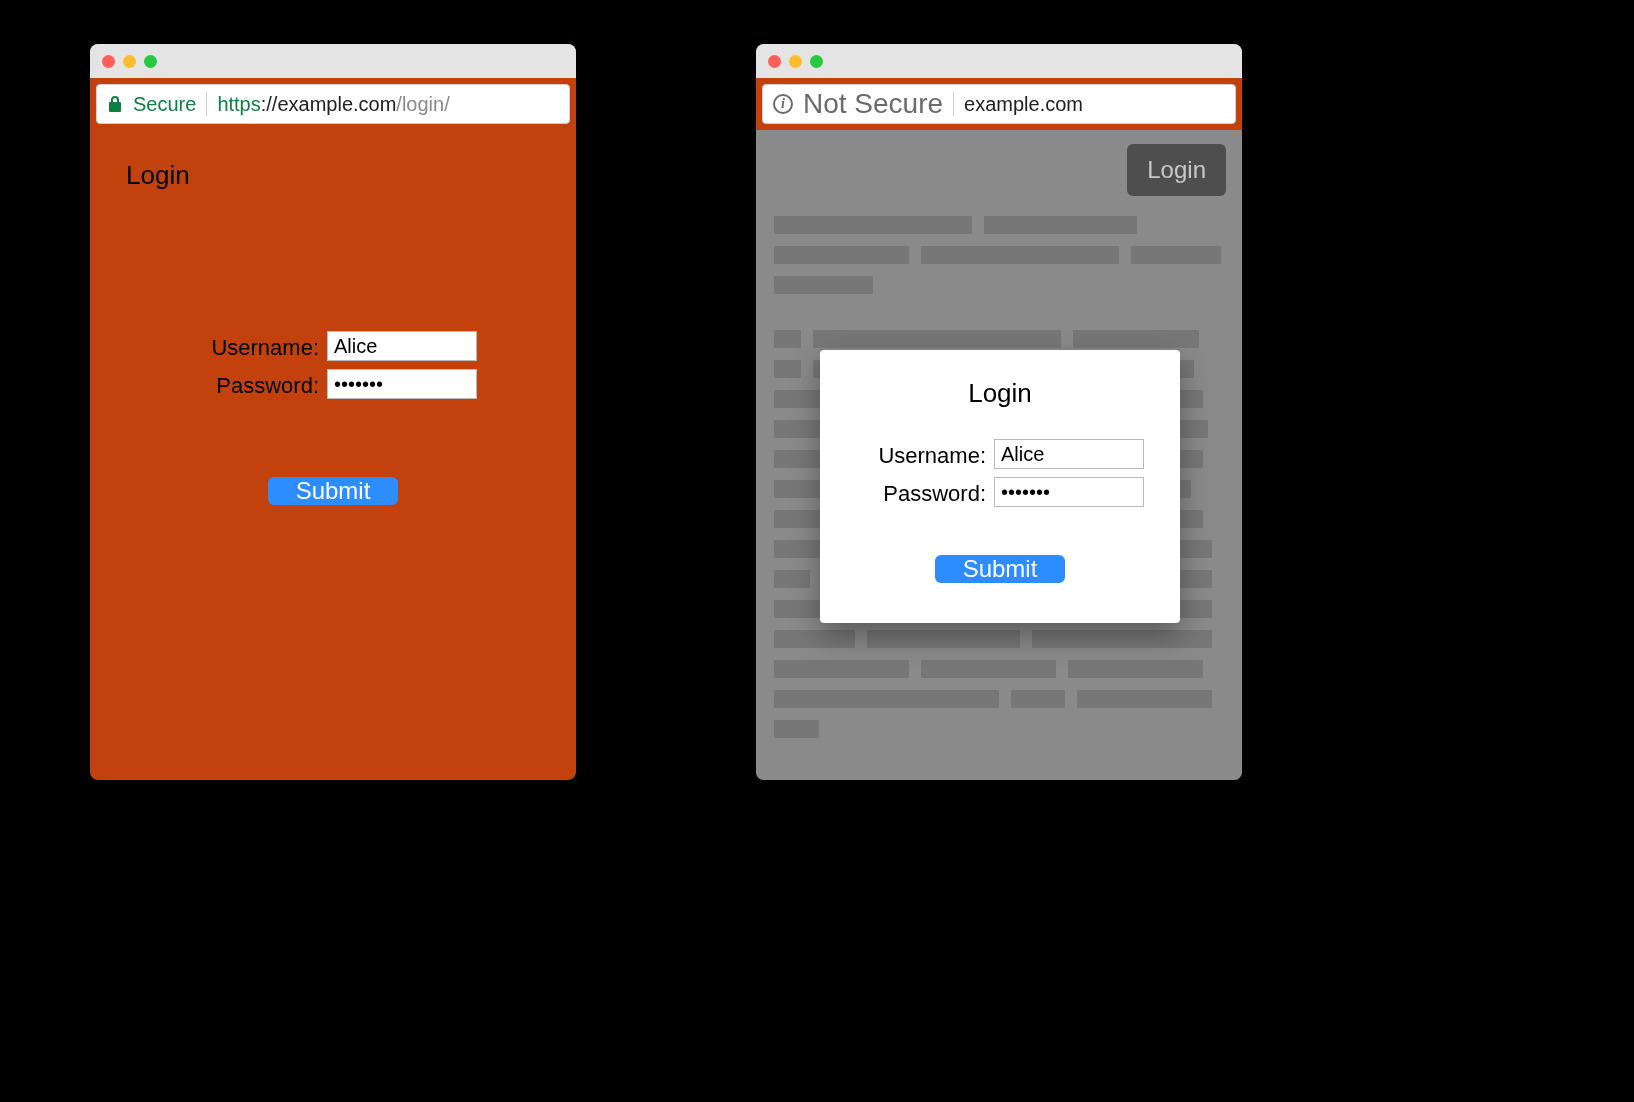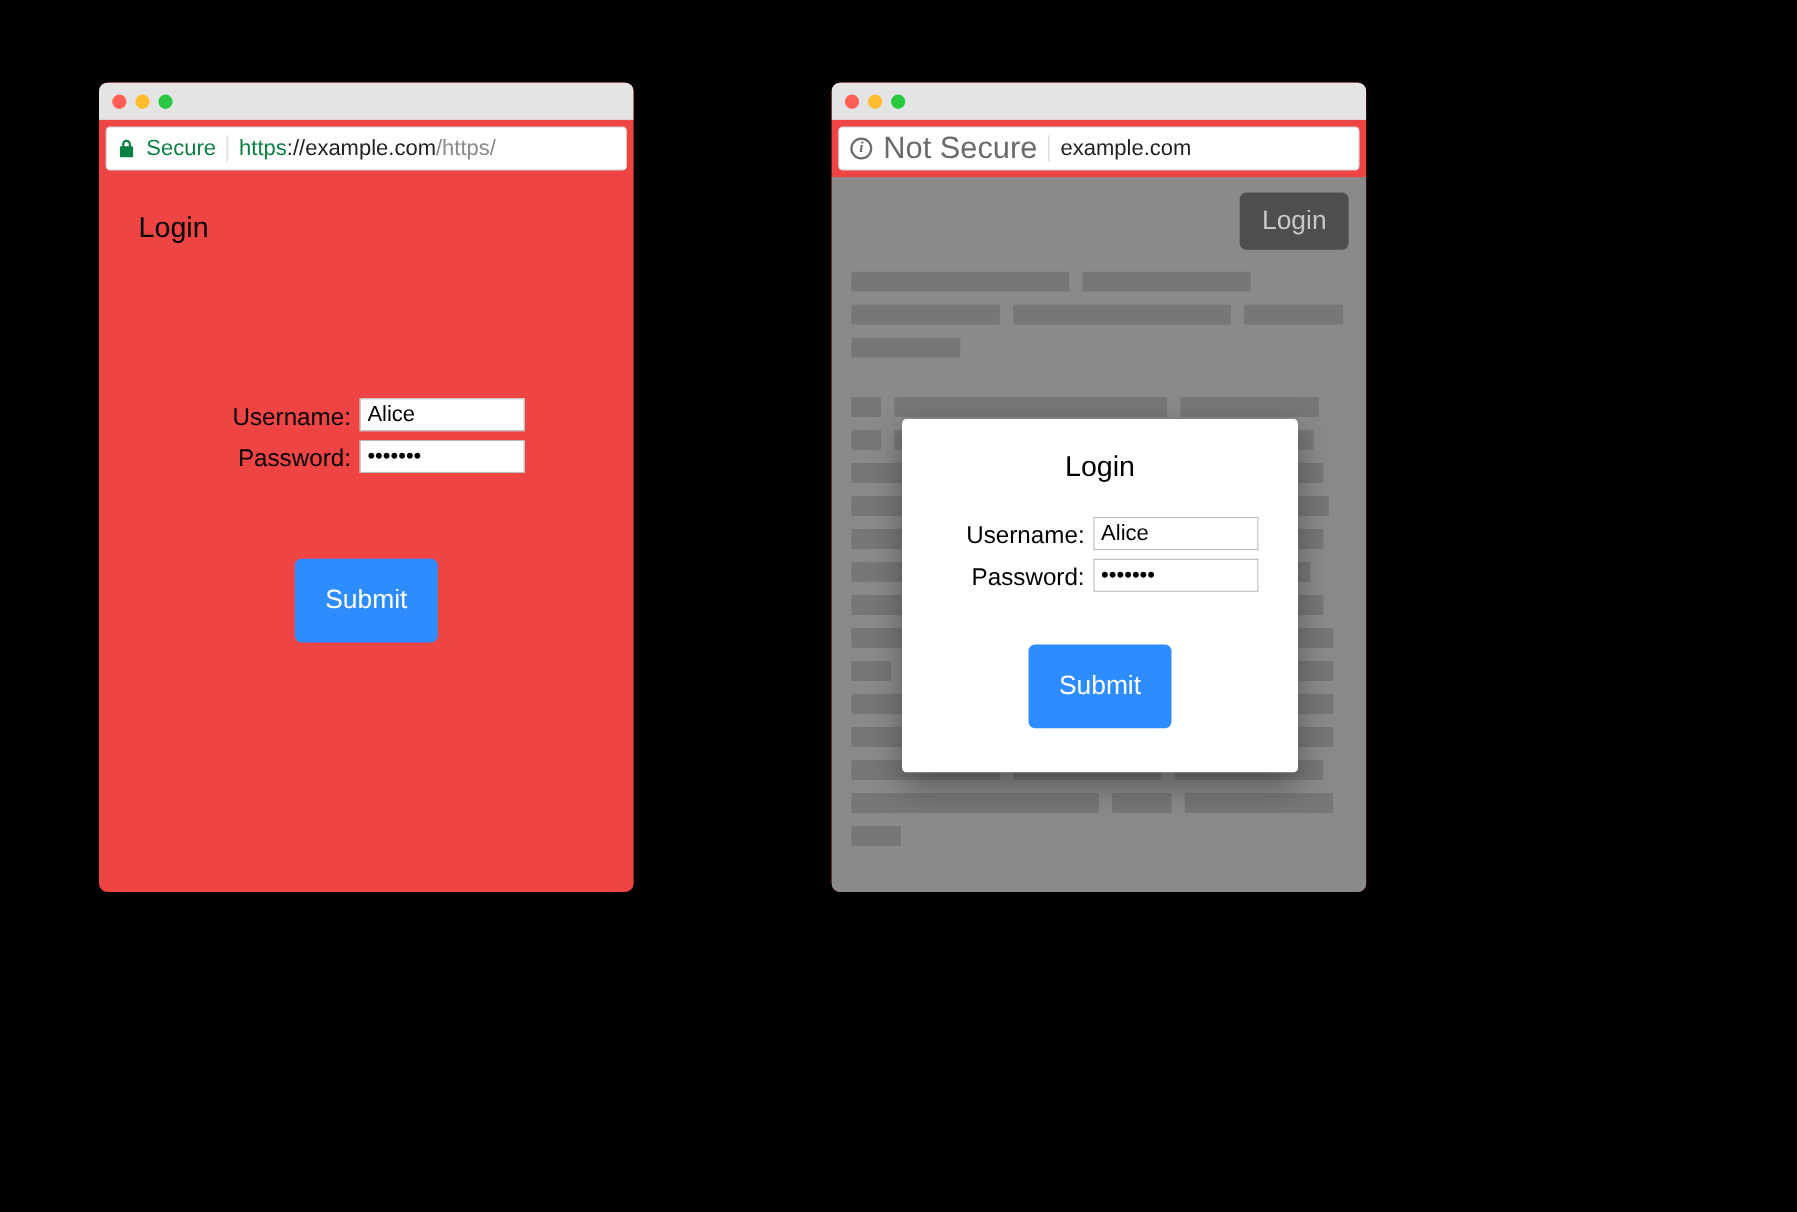--- a/index.html
+++ b/index.html
@@ -5,25 +5,24 @@
   * { box-sizing: border-box; margin: 0; padding: 0; }
   body {
     background: #000;
     width: 1634px;
     height: 1102px;
     font-family: -apple-system, BlinkMacSystemFont, "Helvetica Neue", Arial, sans-serif;
     position: relative;
   }
   .browser-window {
     position: absolute;
-    background: #ef4444;
+    background: #c2410c;
     border-radius: 8px;
     overflow: hidden;
     box-shadow: 0 10px 40px rgba(0,0,0,0.4);
-    margin-top: 31px;
   }
   .win-left { left: 90px; top: 44px; width: 486px; height: 736px; }
   .win-right { left: 756px; top: 44px; width: 486px; height: 736px; }
   .titlebar {
     height: 34px;
     background: #e4e4e4;
     display: flex;
     align-items: center;
     padding: 0 12px;
     gap: 8px;
@@ -90,21 +89,21 @@
     padding: 2px 6px;
     font-family: inherit;
   }
   .submit-btn {
     margin-top: 70px;
     background: #2d8cff;
     color: #fff;
     border: none;
     border-radius: 6px;
     font-size: 24px;
-    padding: 24px 28px;
+    padding: 0 28px;
     cursor: pointer;
   }
   
   .page-right {
     position: relative;
     height: calc(100% - 34px - 52px);
     background: #8a8a8a;
     padding: 18px;
     overflow: hidden;
   }
@@ -156,21 +155,21 @@
     <div class="tl-dot dot-green"></div>
   </div>
   <div class="addrbar">
     <span class="lock-icon">
       <svg width="16" height="18" viewBox="0 0 16 18">
           <path fill="#0b8043" d="M4 7V5a4 4 0 1 1 8 0v2h1a1 1 0 0 1 1 1v8a1 1 0 0 1-1 1H3a1 1 0 0 1-1-1V8a1 1 0 0 1 1-1h1zm2 0h4V5a2 2 0 1 0-4 0v2z"></path>
         </svg>
     </span>
     <span class="secure-label">Secure</span>
     <span class="addr-sep"></span>
-    <span class="url"><span class="scheme">https</span><span>://example.com</span><span class="path">/https/</span></span>
+    <span class="url"><span class="scheme">https</span><span>://example.com</span><span class="path">/login/</span></span>
   </div>
   <div class="page-left">
     <div class="page-title">Login</div>
     <div class="form">
       <div class="form-row">
         <label>Username:</label>
         <input type="text" value="Alice" style="">
       </div>
       <div class="form-row">
         <label>Password:</label>

